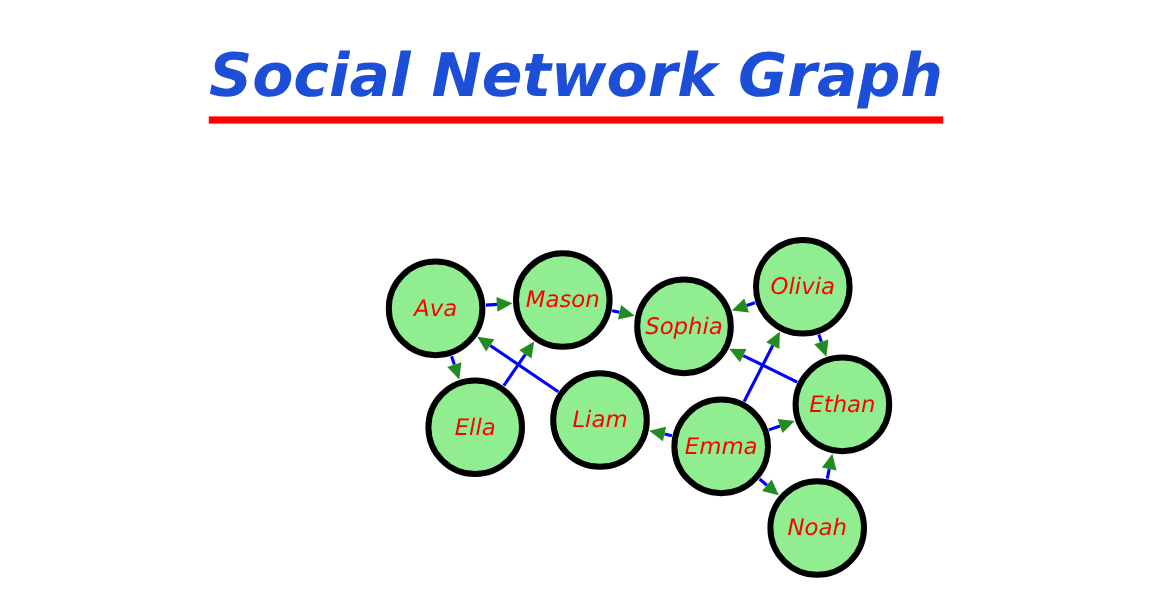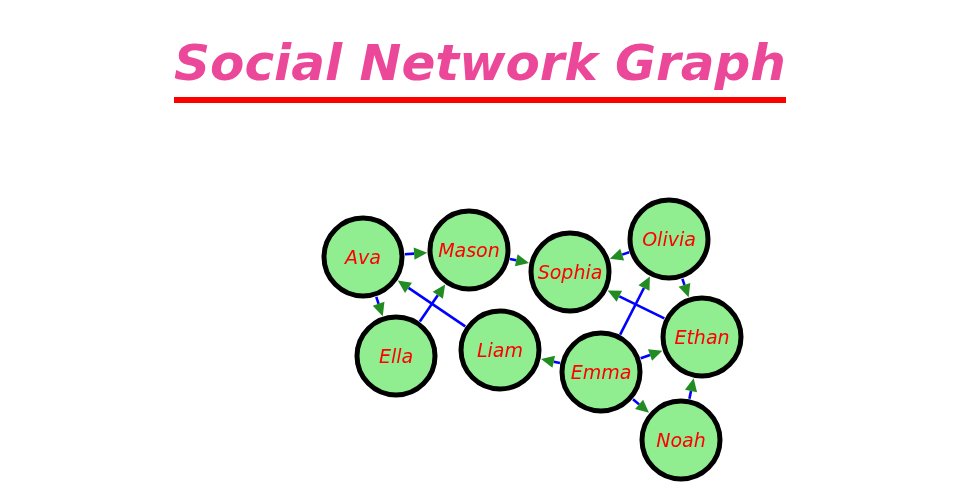--- a/index.html
+++ b/index.html
@@ -17,21 +17,21 @@
   #page-title {
     position: absolute;
     left: 0;
     top: 34px;
     width: 960px;
     text-align: center;
     font-family: "DejaVu Sans", sans-serif;
     font-size: 50px;
     font-weight: bold;
     font-style: italic;
-    color: #ec4899;
+    color: #1d4ed8;
     letter-spacing: 0px;
     white-space: nowrap;
   }
   #page-title .title-underline-text {
     border-bottom: 6px solid #ff0000;
     padding-bottom: 5px;
   }
   #graph-canvas {
     position: absolute;
     left: 0;

